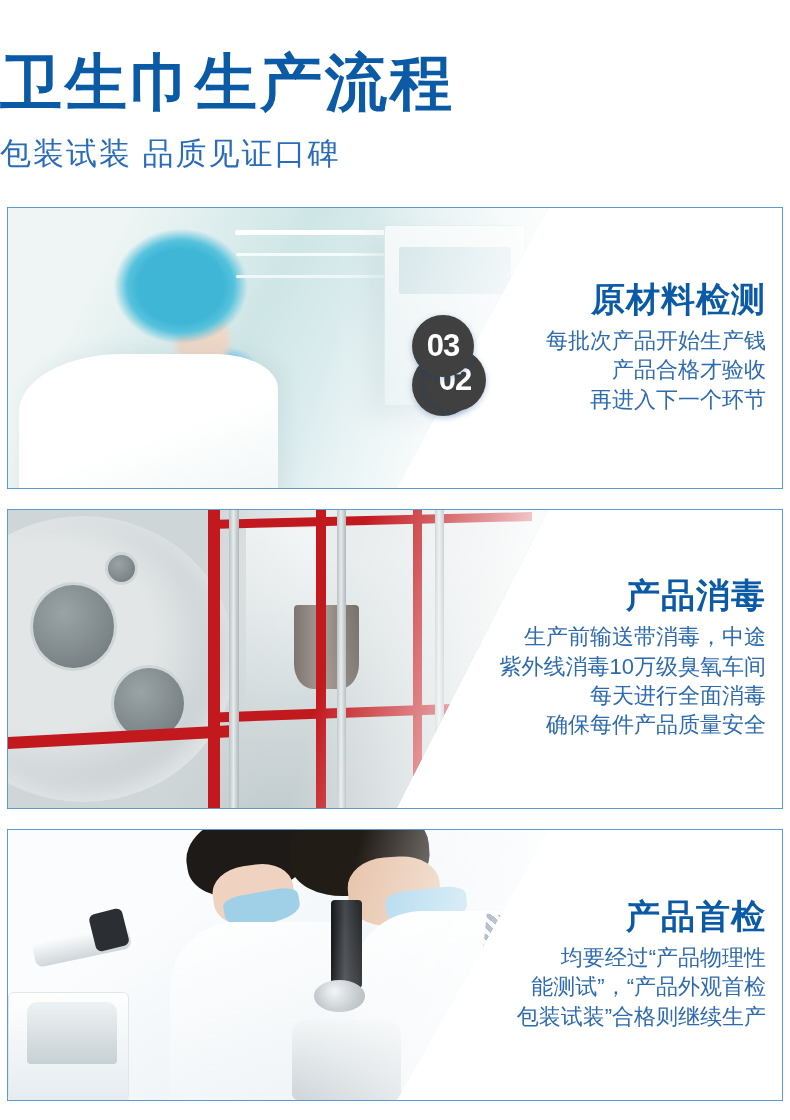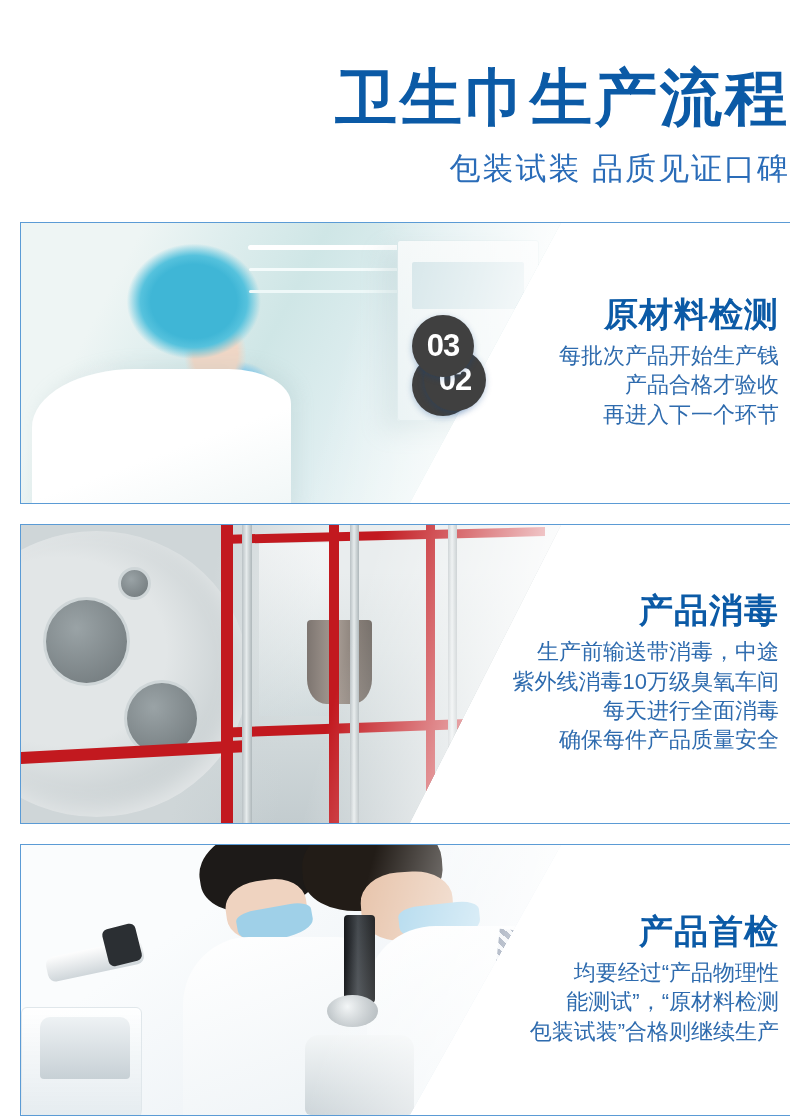--- a/index.html
+++ b/index.html
@@ -7,22 +7,22 @@
     width:790px;height:1120px;
     background:#ffffff;
     font-family:"Liberation Sans","DejaVu Sans",sans-serif;
     overflow:hidden;
     position:relative;
   }
 
   
   .header{
     width:790px;
-    padding-top:67px;
-    text-align:right;
+    padding-top:52px;
+    text-align:left;
   }
   .main-title{
     font-size:62px;
     line-height:1;
     font-weight:bold;
     color:#0B5AA6;
     letter-spacing:3px;
     margin:0;
     white-space:nowrap;
   }
@@ -33,21 +33,21 @@
     line-height:1;
     font-weight:normal;
     color:#2A6CB8;
     letter-spacing:2px;
     white-space:nowrap;
   }
 
   
   .cards{
     margin-top:38px;
-    padding:0 20px;
+    padding:0 7px;
     box-sizing:border-box;
     width:790px;
   }
   .card{
     position:relative;
     width:776px;
     box-sizing:border-box;
     border:1px solid #5B9BD5;
     background:#ffffff;
     overflow:hidden;
@@ -372,21 +372,21 @@
           <div class="tube"></div>
           <div class="knob"></div>
         </div>
       </div>
       <div class="photo-fade"></div>
     </div>
     <div class="text-panel">
       <div class="card-title">产品首检</div>
       <div class="card-lines">
         <div class="card-line">均要经过“产品物理性</div>
-        <div class="card-line">能测试”，“原材料检测</div>
+        <div class="card-line">能测试”，“产品外观首检</div>
         <div class="card-line">包装试装”合格则继续生产</div>
       </div>
     </div>
   </div>
 
 </div>
 
 <div class="badge badge-1">01</div>
 <div class="badge badge-2">02</div>
 <div class="badge badge-3">03</div>

